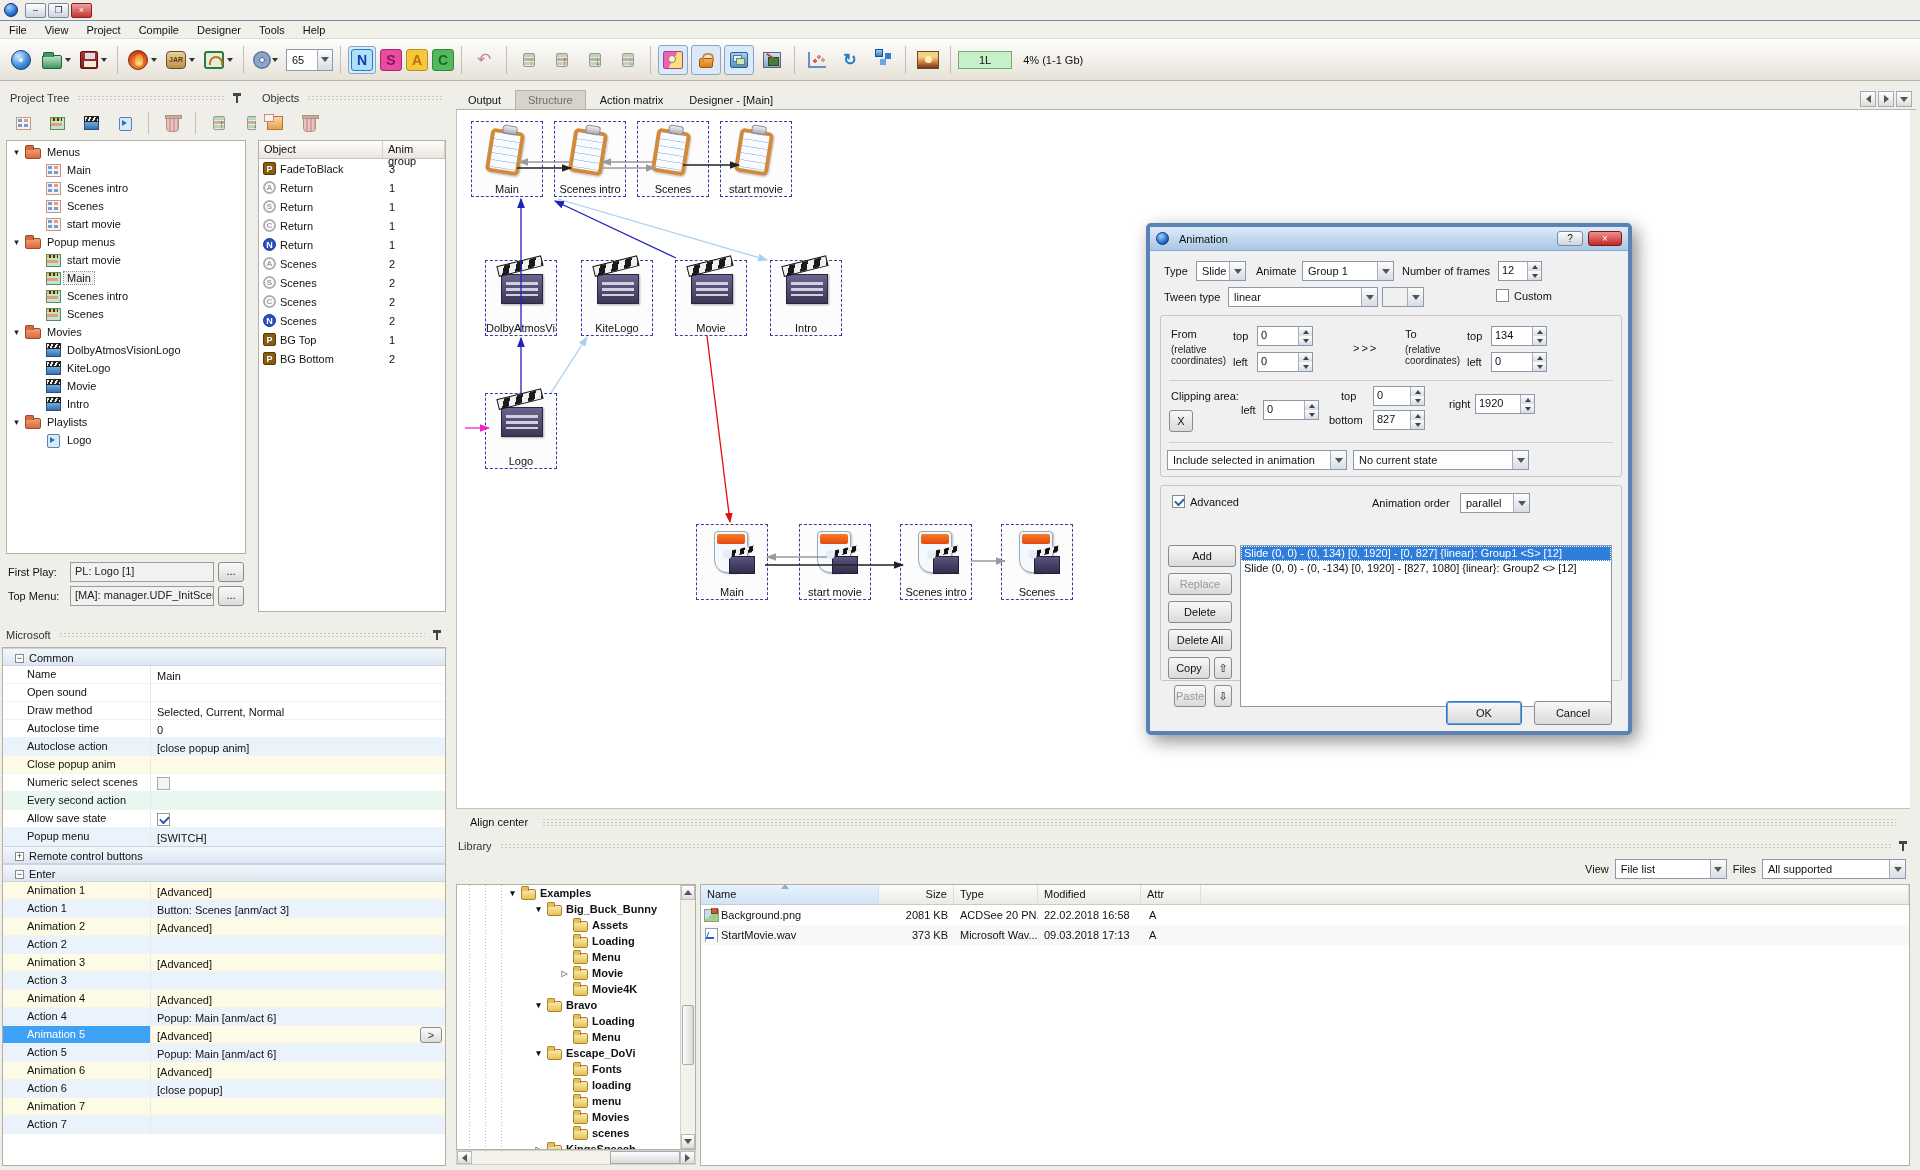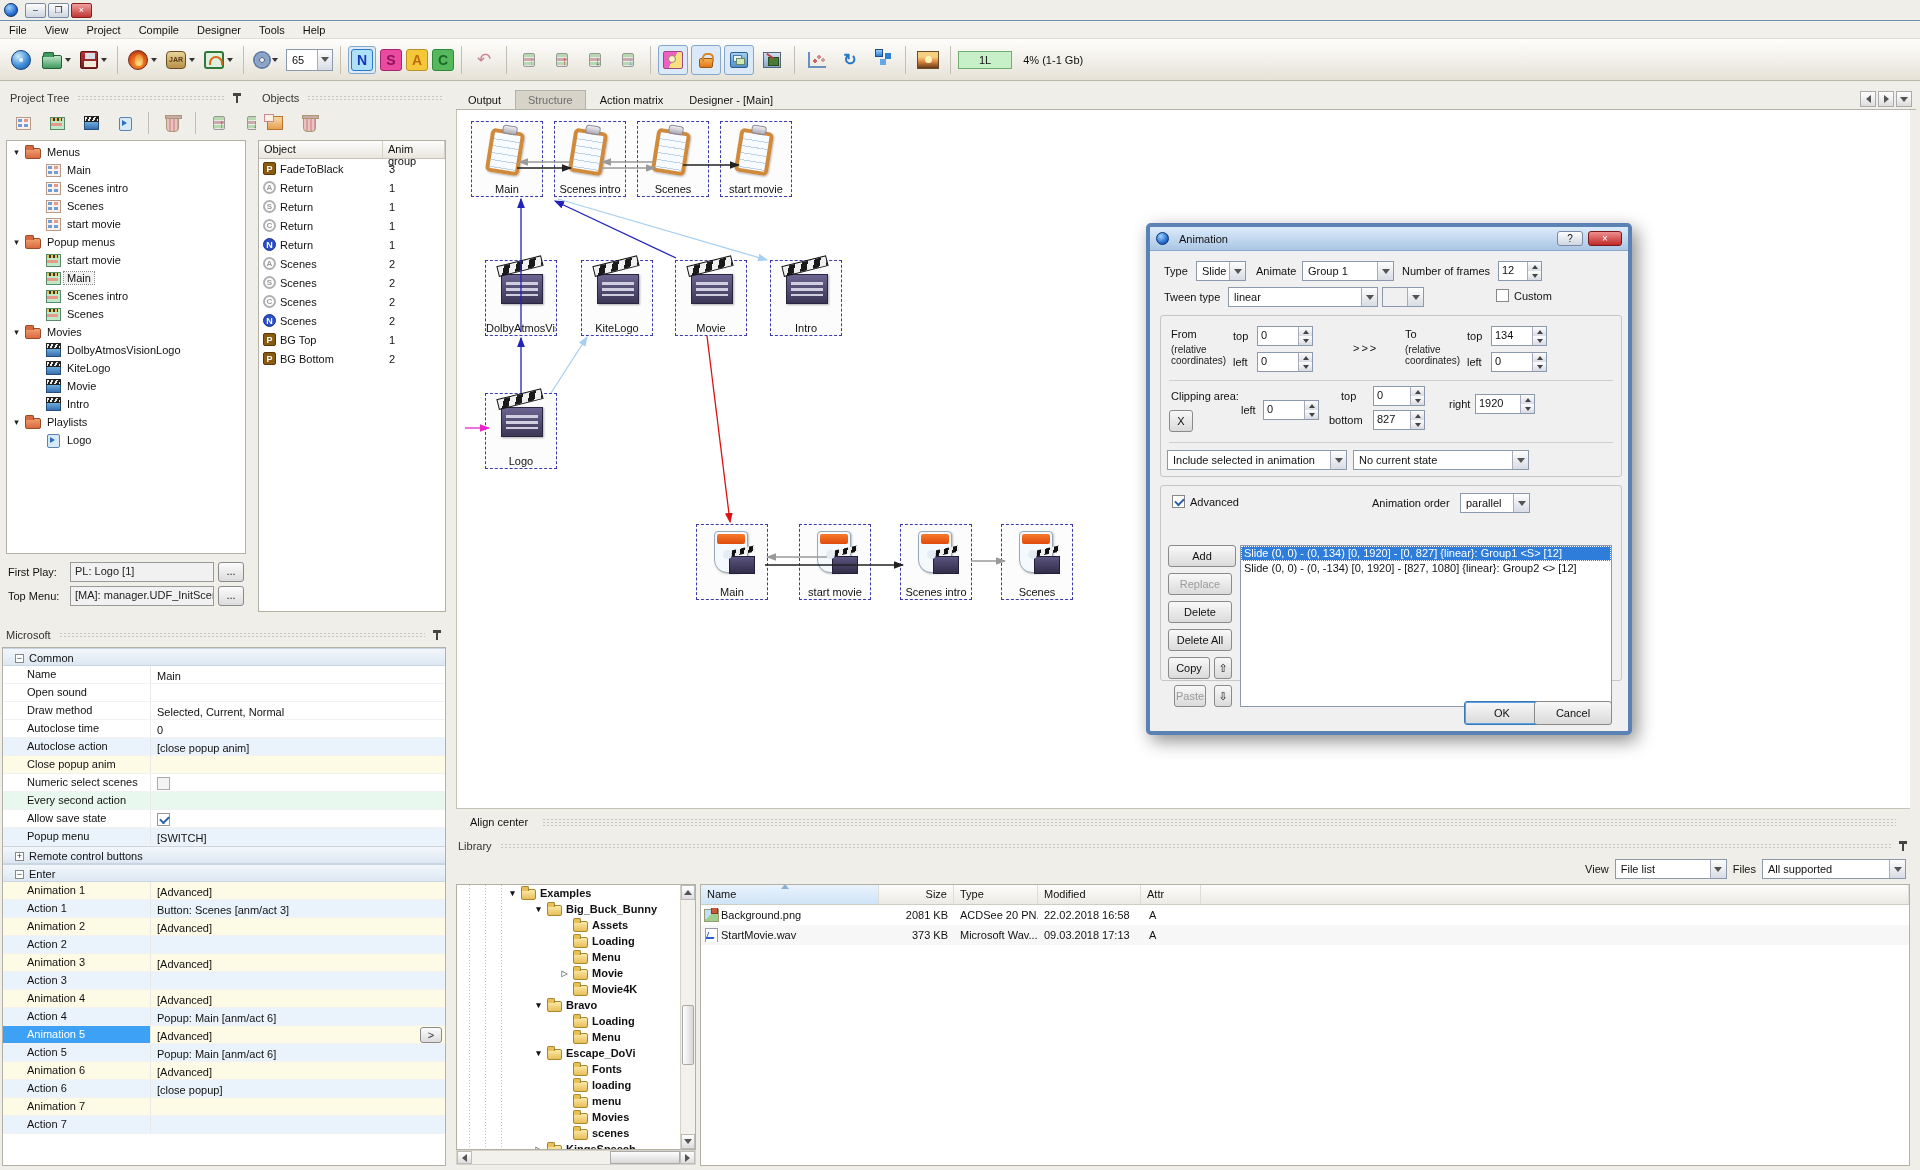--- a/index.html
+++ b/index.html
@@ -1336,17 +1336,17 @@
     <span class="dbtn" style="left:18px;top:430px;width:42px;">Copy</span>
     <span class="dbtn" style="left:64px;top:430px;width:18px;">⇧</span>
     <span class="dbtn disabled" style="left:24px;top:458px;width:32px;">Paste</span>
     <span class="dbtn" style="left:64px;top:458px;width:18px;">⇩</span>
 
     <div id="dlg-list">
       <div class="dlg-item sel">Slide (0, 0) - (0, 134) [0, 1920] - [0, 827] {linear}: Group1 &lt;S&gt; [12]</div>
         <div class="dlg-item">Slide (0, 0) - (0, -134) [0, 1920] - [827, 1080] {linear}: Group2 &lt;&gt; [12]</div>
     </div>
 
-    <span class="dbtn focus" style="left:314px;top:474px;width:76px;height:24px;line-height:22px;">OK</span>
+    <span class="dbtn focus" style="left:296px;top:474px;width:76px;height:24px;line-height:22px;">OK</span>
     <span class="dbtn" style="left:384px;top:474px;width:78px;height:24px;line-height:22px;">Cancel</span>
   </div>
 
 </div>
 
 </body></html>

